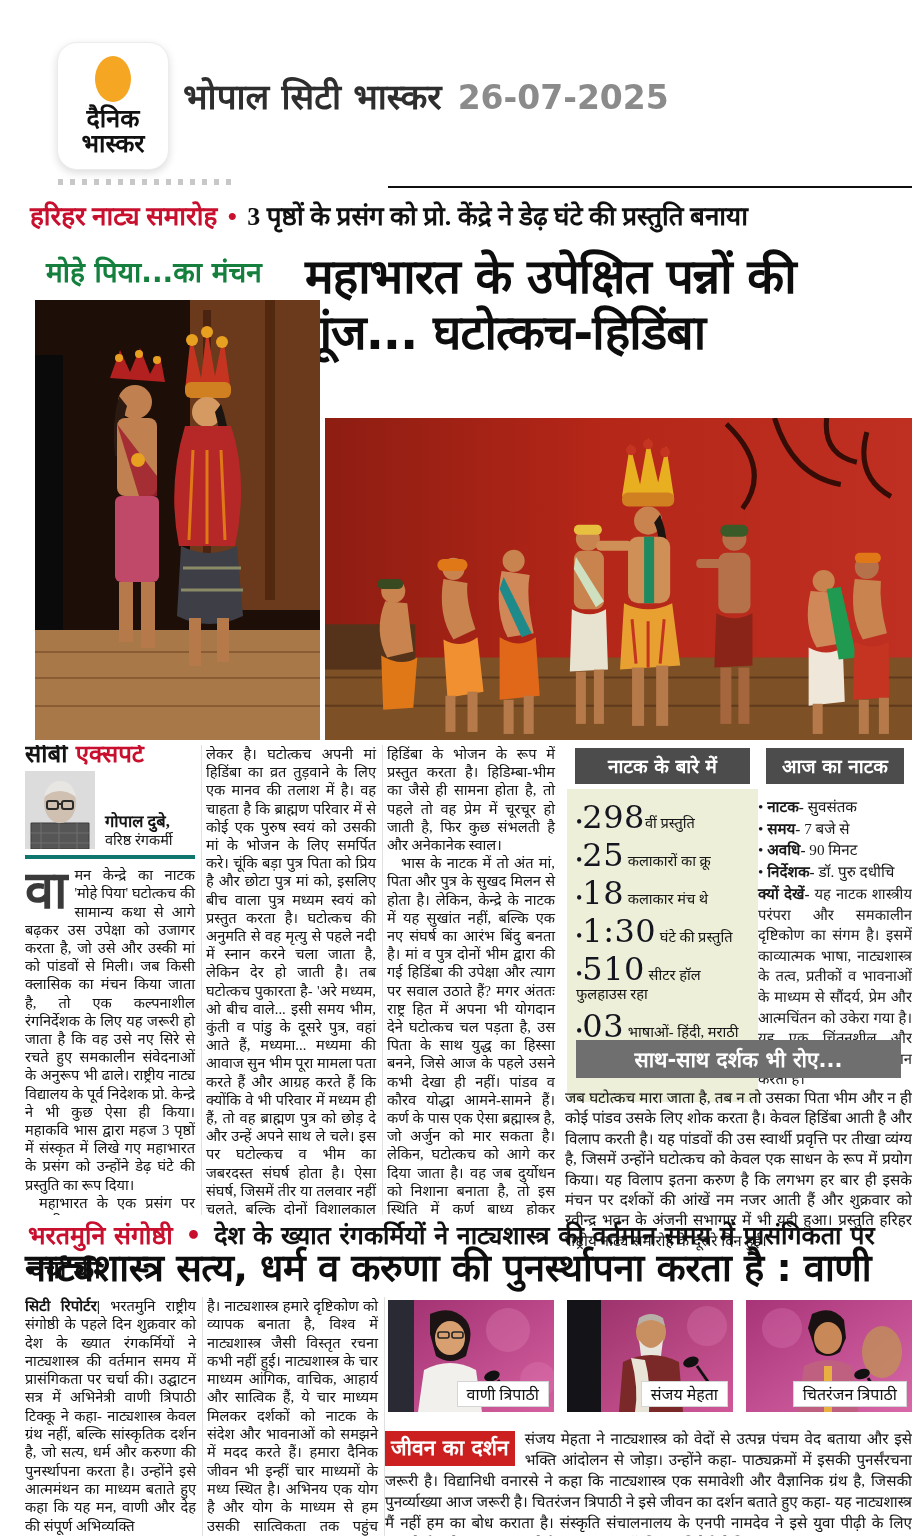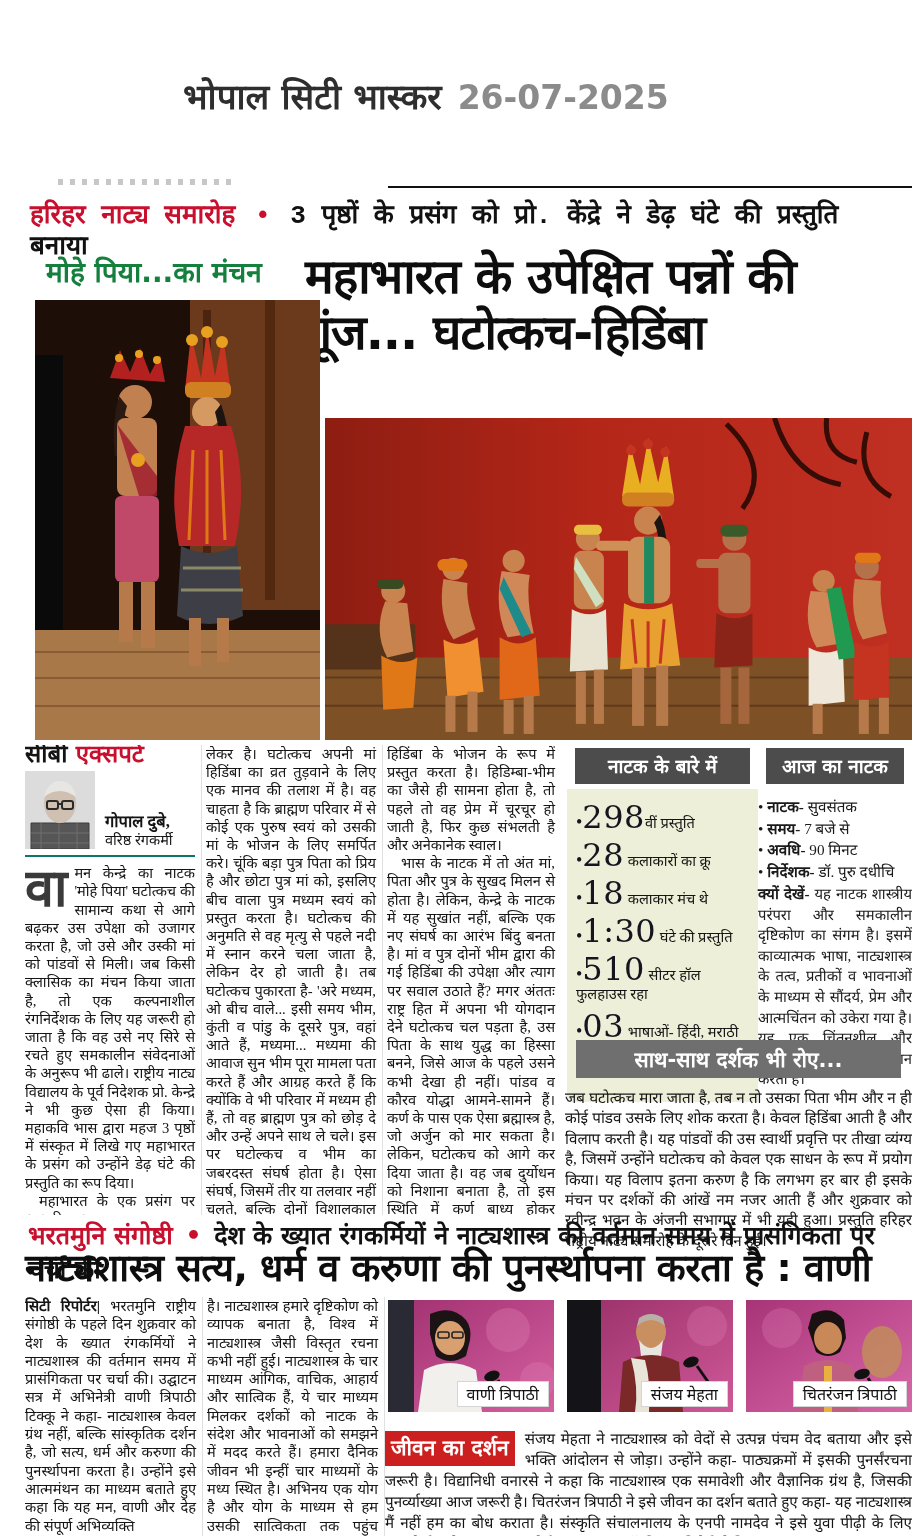--- a/index.html
+++ b/index.html
@@ -20,21 +20,21 @@
   .logo-text { font-family:"DejaVu Sans",sans-serif; font-weight:bold; font-size:25px; line-height:1.02; text-align:center; color:#111; }
   .masthead-row { position:absolute; left:183px; top:72px; display:flex; align-items:baseline; gap:16px; }
   .masthead-title { font-family:"DejaVu Sans",sans-serif; font-weight:bold; font-size:35px; color:#2e2e2e; }
   .masthead-date { font-family:"DejaVu Sans",sans-serif; font-weight:bold; font-size:33px; color:#8b8b8b; }
   
   .clip-frag { position:absolute; left:58px; top:179px; width:175px; height:6px;
     background:repeating-linear-gradient(90deg,#9a9a9a 0 5px,transparent 5px 12px); opacity:.55; }
   .clip-line { position:absolute; left:388px; top:186px; width:524px; height:2px; background:#101010; }
   
   .kicker { position:absolute; left:30px; top:201px; width:880px;
-    font-family:Liberation Mono, monospace; font-weight:bold; font-size:26px; line-height:1.2; color:#111; }
+    font-family:Liberation Serif, serif; font-weight:bold; font-size:26px; line-height:1.2; color:#111; }
   .kicker .red { color:#c8102e; }
   .kicker .dot { color:#c8102e; padding:0 4px; }
   .subhead { position:absolute; left:46px; top:252px; width:250px;
     font-family:"DejaVu Sans",sans-serif; font-weight:bold; font-size:28px; color:#15803d; }
   .headline { position:absolute; left:305px; top:248px; width:606px;
     font-family:"DejaVu Sans",sans-serif; font-weight:800; font-size:48px; line-height:1.17;
     letter-spacing:-1px; color:#0d0d0d; }
   
   .photo-left  { position:absolute; left:35px;  top:300px; width:285px; height:440px; background:#20100a; }
   .photo-right { position:absolute; left:325px; top:418px; width:587px; height:322px; background:#a52015; }
@@ -45,21 +45,21 @@
   .col p { margin:0; }
   .col p.indent { text-indent:14px; }
   .col1 { left:25px;  width:177px; padding-right:6px; border-right:1px solid #e0e0e0; }
   .col2 { left:206px; width:177px; padding-right:6px; border-right:1px solid #e0e0e0; }
   .col3 { left:387px; width:172px; padding-right:4px; }
   .dropcap { float:left; font-family:"DejaVu Sans",sans-serif; font-weight:bold;
     font-size:52px; line-height:42px; padding:3px 7px 0 0; color:#3a3a3a; }
   
   .expert-head { font-family:"DejaVu Sans",sans-serif; font-weight:bold; font-size:24px; margin-bottom:8px; }
   .expert-head .red { color:#c8102e; }
-  .expert-row { display:flex; gap:10px; align-items:flex-end; border-bottom:2px solid #0f766e; padding-bottom:6px; margin-bottom:7px; }
+  .expert-row { display:flex; gap:10px; align-items:flex-end; border-bottom:4px solid #0f766e; padding-bottom:6px; margin-bottom:7px; }
   .expert-photo { width:70px; height:78px; flex:0 0 auto; }
   .expert-photo svg { display:block; width:100%; height:100%; }
   .byline-name { font-weight:bold; font-size:16.5px; }
   .byline-role { font-size:14.5px; }
   
   .stats-box { position:absolute; left:567px; top:748px; width:191px; }
   .box-bar { font-family:"DejaVu Sans",sans-serif; font-weight:bold; color:#fff;
     background:#4c4c4c; text-align:center; font-size:19px; padding:5px 6px; margin:0 8px; }
   .stats-body { background:#edefd8; margin-top:5px; padding:16px 9px 12px 9px; min-height:238px; }
   .stat { font-size:14.6px; line-height:19px; margin-bottom:10px; color:#141414; }
@@ -101,20 +101,25 @@
   .philosophy { position:absolute; left:385px; top:1428px; width:527px;
     font-size:15.2px; line-height:21px; text-align:justify; color:#141414; }
   .phil-label { float:left; background:#cc2020; color:#fff; font-family:"DejaVu Sans",sans-serif;
     font-weight:bold; font-size:21px; padding:7px 6px; margin:3px 10px 3px 0; }
 </style>
 </head>
 <body>
 
 <div class="page">
 
+  <div class="logo">
+    <div class="logo-dot"></div>
+    <div class="logo-text">दैनिक</div>
+    <div class="logo-text">भास्कर</div>
+  </div>
   <div class="masthead-row">
     <span class="masthead-title">भोपाल सिटी भास्कर</span>
     <span class="masthead-date">26-07-2025</span>
   </div>
   <div class="clip-frag"></div>
   <div class="clip-line"></div>
 
   <div class="kicker">
     <span class="red">हरिहर नाट्य समारोह</span>
     <span class="dot">•</span>
@@ -297,21 +302,21 @@
 
   <div class="col col3">
     <p>हिडिंबा के भोजन के रूप में प्रस्तुत करता है। हिडिम्बा-भीम का जैसे ही सामना होता है, तो पहले तो वह प्रेम में चूरचूर हो जाती है, फिर कुछ संभलती है और अनेकानेक स्वाल।</p>
     <p class="indent">भास के नाटक में तो अंत मां, पिता और पुत्र के सुखद मिलन से होता है। लेकिन, केन्द्रे के नाटक में यह सुखांत नहीं, बल्कि एक नए संघर्ष का आरंभ बिंदु बनता है। मां व पुत्र दोनों भीम द्वारा की गई हिडिंबा की उपेक्षा और त्याग पर सवाल उठाते हैं? मगर अंततः राष्ट्र हित में अपना भी योगदान देने घटोत्कच चल पड़ता है, उस पिता के साथ युद्ध का हिस्सा बनने, जिसे आज के पहले उसने कभी देखा ही नहीं। पांडव व कौरव योद्धा आमने-सामने हैं। कर्ण के पास एक ऐसा ब्रह्मास्त्र है, जो अर्जुन को मार सकता है। लेकिन, घटोत्कच को आगे कर दिया जाता है। वह जब दुर्योधन को निशाना बनाता है, तो इस स्थिति में कर्ण बाध्य होकर ब्रह्मास्त्र का प्रयोग घटोत्कच पर करता है और वह मारा जाता है।</p>
   </div>
 
   <div class="stats-box">
     <div class="box-bar">नाटक के बारे में</div>
     <div class="stats-body">
       <div class="stat"><span class="bullet">•</span><span class="num">298</span><span>वीं प्रस्तुति</span></div>
-      <div class="stat"><span class="bullet">•</span><span class="num">28</span> <span>कलाकारों का क्रू</span></div>
+      <div class="stat"><span class="bullet">•</span><span class="num">25</span> <span>कलाकारों का क्रू</span></div>
       <div class="stat"><span class="bullet">•</span><span class="num">18</span> <span>कलाकार मंच थे</span></div>
       <div class="stat"><span class="bullet">•</span><span class="num">1:30</span> <span>घंटे की प्रस्तुति</span></div>
       <div class="stat"><span class="bullet">•</span><span class="num">510</span> <span>सीटर हॉल फुलहाउस रहा</span></div>
       <div class="stat"><span class="bullet">•</span><span class="num">03</span> <span>भाषाओं- हिंदी, मराठी व अंग्रेजी में खेला जाता है यह नाटक</span></div>
     </div>
   </div>
 
   <div class="today-box">
     <div class="box-bar">आज का नाटक</div>
     <div class="today-items">

